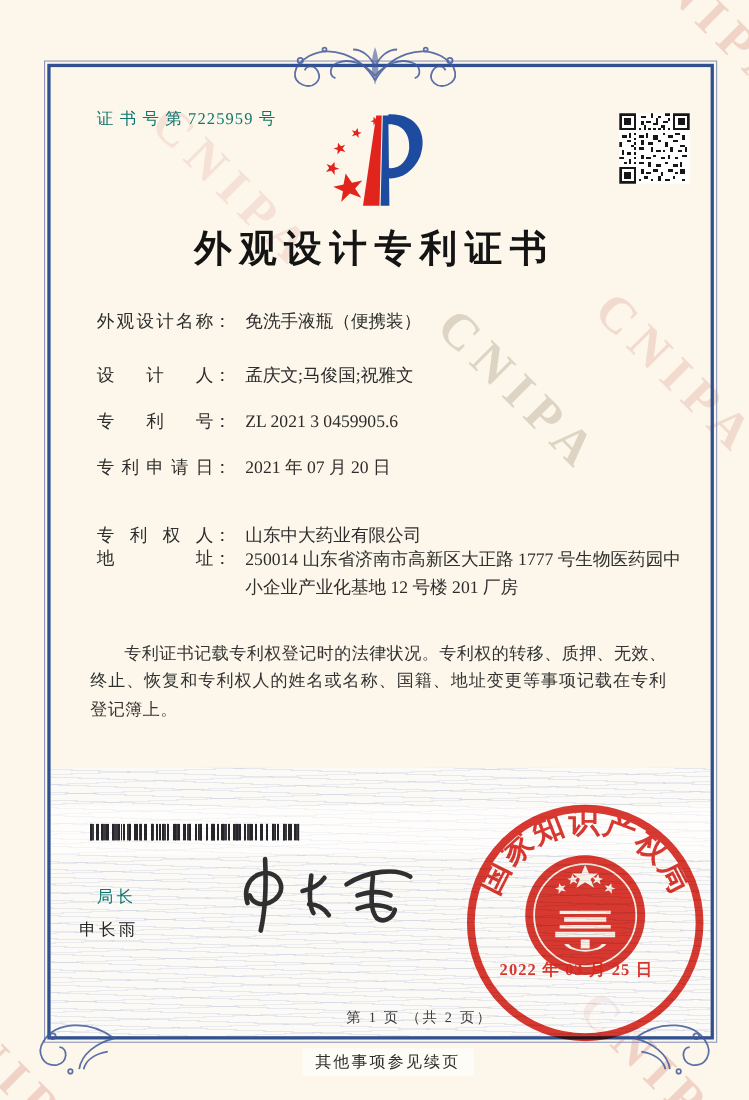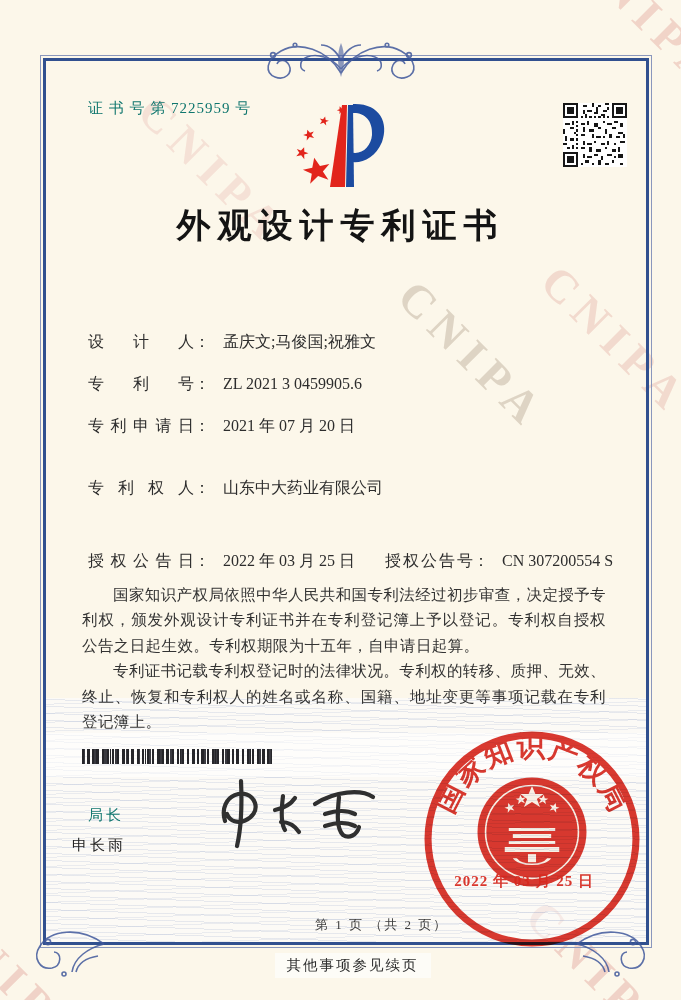--- a/index.html
+++ b/index.html
@@ -143,41 +143,40 @@
     <rect width="29" height="29" fill="#ffffff"></rect>
     <path fill="#161616" d="M0,0h7v7h-7z M22,0h7v7h-7z M0,22h7v7h-7z"></path>
     <path fill="#ffffff" d="M1,1h5v5h-5z M23,1h5v5h-5z M1,23h5v5h-5z"></path>
     <path fill="#161616" d="M2,2h3v3h-3z M24,2h3v3h-3z M2,24h3v3h-3z"></path>
     <path fill="#161616" d="M8,6h1v1h-1z M10,6h1v1h-1z M12,6h1v1h-1z M14,6h1v1h-1z M16,6h1v1h-1z M18,6h1v1h-1z M20,6h1v1h-1z M6,8h1v1h-1z M6,10h1v1h-1z M6,12h1v1h-1z M6,14h1v1h-1z M6,16h1v1h-1z M6,18h1v1h-1z M6,20h1v1h-1z"></path>
     <path fill="#161616" d="M9,1h2v1h-2z M13,0h1v2h-1z M16,1h1v1h-1z M19,0h2v1h-2z M9,3h1v2h-1z M11,3h2v1h-2z M15,2h1v2h-1z M18,3h2v1h-2z M20,2h1v1h-1z M10,5h1v1h-1z M14,4h2v1h-2z M17,5h2v1h-2z M1,9h2v1h-2z M4,8h1v2h-1z M0,12h1v2h-1z M3,11h2v1h-2z M5,13h1v1h-1z M1,15h1v2h-1z M3,16h2v1h-2z M0,18h2v1h-2z M4,19h1v2h-1z M2,20h1v1h-1z M8,9h2v1h-2z M11,8h1v2h-1z M14,9h2v2h-2z M18,8h1v1h-1z M20,9h2v1h-2z M23,8h2v1h-2z M26,9h1v2h-1z M9,11h1v2h-1z M12,12h2v1h-2z M16,11h1v1h-1z M19,12h1v2h-1z M22,11h2v1h-2z M25,13h2v1h-2z M8,14h2v1h-2z M13,14h1v2h-1z M15,15h2v1h-2z M18,15h1v1h-1z M21,14h1v2h-1z M24,15h2v1h-2z M27,14h1v2h-1z M9,17h1v2h-1z M11,18h2v1h-2z M14,17h1v1h-1z M17,18h2v1h-2z M20,17h1v2h-1z M23,18h1v1h-1z M26,17h2v1h-2z M8,20h2v1h-2z M12,20h1v2h-1z M15,21h2v1h-2z M19,20h1v1h-1z M22,21h2v1h-2z M25,20h1v2h-1z M9,23h1v2h-1z M11,24h2v1h-2z M14,23h2v1h-2z M17,24h1v2h-1z M20,23h2v1h-2z M23,24h1v1h-1z M25,23h2v2h-2z M10,26h2v1h-2z M13,27h1v1h-1z M16,26h1v2h-1z M19,27h2v1h-2z M22,26h1v1h-1z M26,27h1v1h-1z M8,27h1v1h-1z"></path>
   </svg>
 
   <div class="title">外观设计专利证书</div>
 
+  <div class="row" style="top:281px">
+    <span class="flabel">外观设计名称</span><span class="colon">：</span><span class="fvalue">免洗手液瓶（便携装）</span>
+  </div>
   <div class="row" style="top:330px">
     <span class="flabel">设计人</span><span class="colon">：</span><span class="fvalue">孟庆文;马俊国;祝雅文</span>
   </div>
   <div class="row" style="top:372px">
     <span class="flabel">专利号</span><span class="colon">：</span><span class="fvalue">ZL 2021 3 0459905.6</span>
   </div>
   <div class="row" style="top:414px">
     <span class="flabel">专利申请日</span><span class="colon">：</span><span class="fvalue">2021 年 07 月 20 日</span>
   </div>
   <div class="row" style="top:476px">
     <span class="flabel">专利权人</span><span class="colon">：</span><span class="fvalue">山东中大药业有限公司</span>
   </div>
-  <div class="row" style="top:549px">
-    <span class="flabel">授权公告日</span><span class="colon">：</span><span class="fvalue">2022 年 03 月 25 日</span>
-    <span class="pair2">
-      <span class="flabel2">授权公告号</span><span class="colon">：</span><span class="fvalue">CN 307200554 S</span>
-    </span>
+  <div class="row" style="top:497px">
+    <span class="flabel">地址</span><span class="colon">：</span><span class="fvalue" style="line-height:25px">250014 山东省济南市高新区大正路 1777 号生物医药园中小企业产业化基地 12 号楼 201 厂房</span>
   </div>
 
   <div class="bodytext">
-    <p>国家知识产权局依照中华人民共和国专利法经过初步审查，决定授予专利权，颁发外观设计专利证书并在专利登记簿上予以登记。专利权自授权公告之日起生效。专利权期限为十五年，自申请日起算。</p>
     <p>专利证书记载专利权登记时的法律状况。专利权的转移、质押、无效、终止、恢复和专利权人的姓名或名称、国籍、地址变更等事项记载在专利登记簿上。</p>
   </div>
 
   <div class="barcode"></div>
 
   <div class="sig-title">局长</div>
   <div class="sig-name">申长雨</div>
   <svg class="signature" width="195" height="90" viewBox="0 0 195 90">
     <g fill="none" stroke="#1b1b1b" stroke-width="4.2" stroke-linecap="round" stroke-linejoin="round" opacity=".9">
       <path d="M30,49 C22,22 54,13 60,31 C65,47 38,58 32,42"></path>

